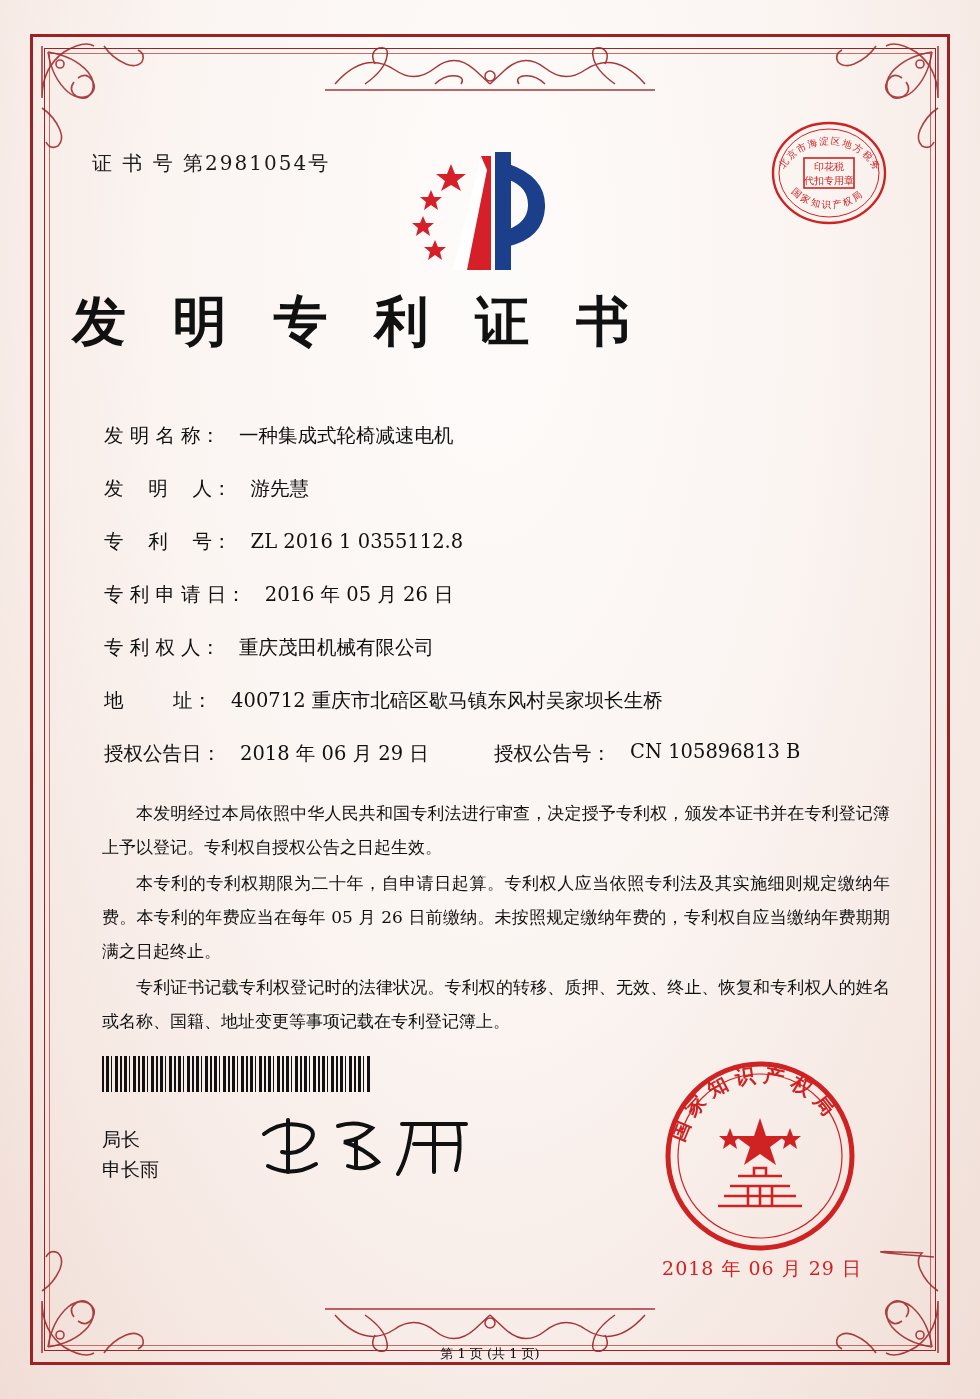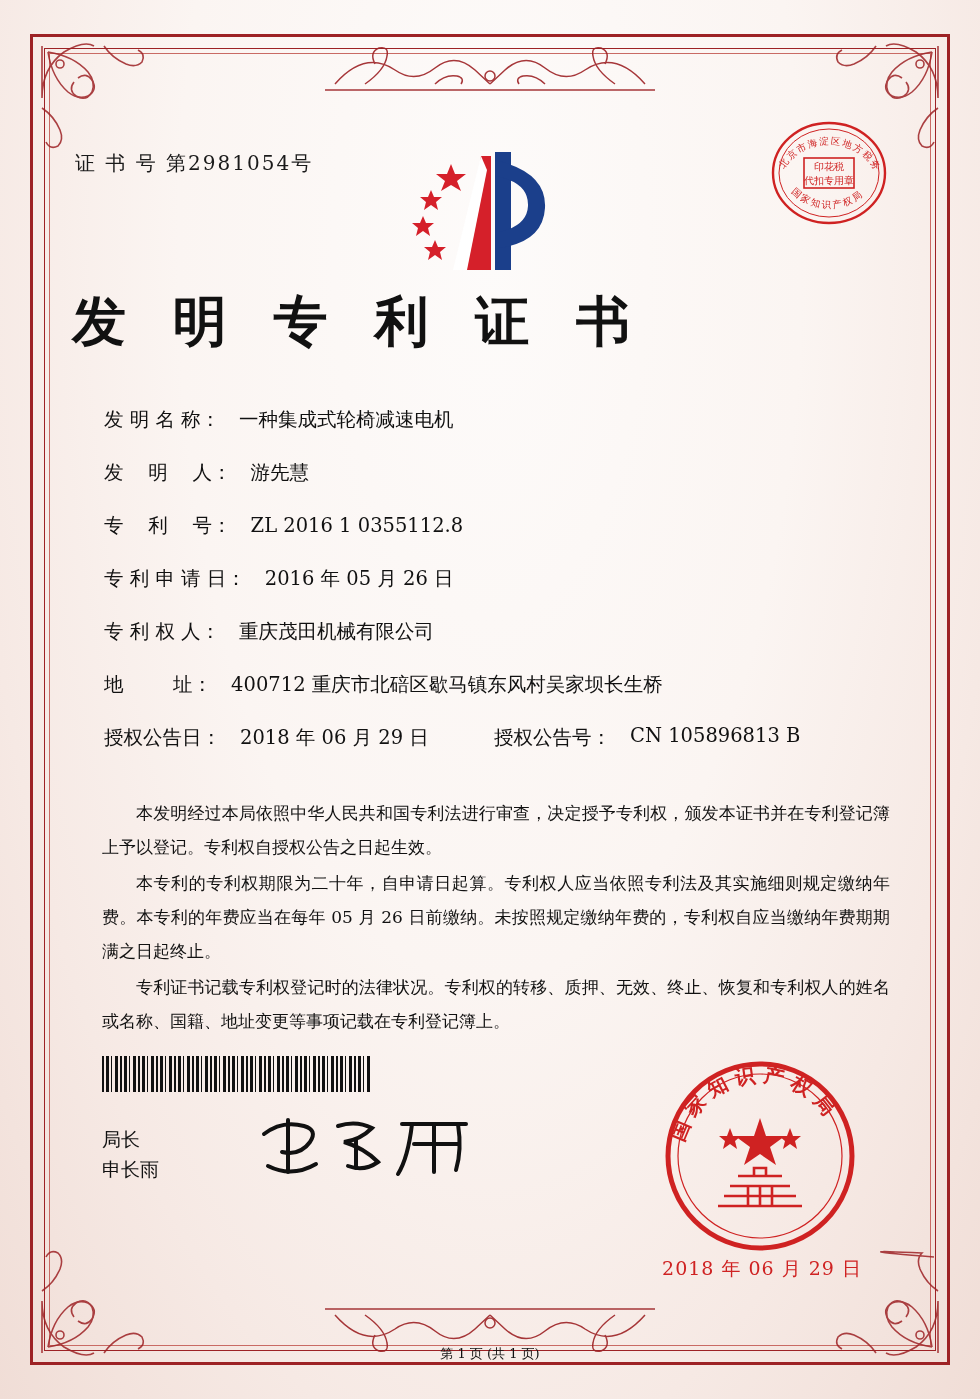--- a/index.html
+++ b/index.html
@@ -45,36 +45,36 @@
   .bottom-orn{
     position:absolute;left:50%;bottom:40px;transform:translateX(-50%) scaleY(-1);
     width:330px;height:56px;color:#9d2225;opacity:.9;
   }
   .top-orn svg,.bottom-orn svg{width:100%;height:100%;display:block;}
 
   
   .content{position:absolute;left:72px;top:96px;right:72px;bottom:96px;}
 
   .cert-no{
-    position:absolute;left:3px;top:54px;
+    position:absolute;left:20px;top:54px;
     font-size:20px;color:#1a1a1a;letter-spacing:2px;
     font-family:"DejaVu Serif","Liberation Serif",serif;
   }
 
   
   .logo{position:absolute;left:50%;top:50px;transform:translateX(-50%);width:190px;height:130px;}
   .logo svg{width:100%;height:100%;display:block;}
 
   .title{
     position:absolute;left:0;right:0;top:190px;text-align:left;
     font-size:54px;letter-spacing:14px;color:#111;font-weight:bold;
     font-family:"DejaVu Serif","Liberation Serif",serif;
   }
 
-  .fields{position:absolute;left:32px;right:10px;top:310px;}
+  .fields{position:absolute;left:32px;right:10px;top:326px;}
   .field{
     display:flex;align-items:baseline;margin-bottom:26px;font-size:19.5px;color:#111;
   }
   .f-label{white-space:pre;display:inline-block;}
   .f-value{margin-left:19px;}
   .field.two{position:relative;}
   .field .second{position:absolute;left:390px;display:flex;}
 
   .body-text{
     position:absolute;left:30px;right:18px;top:700px;

